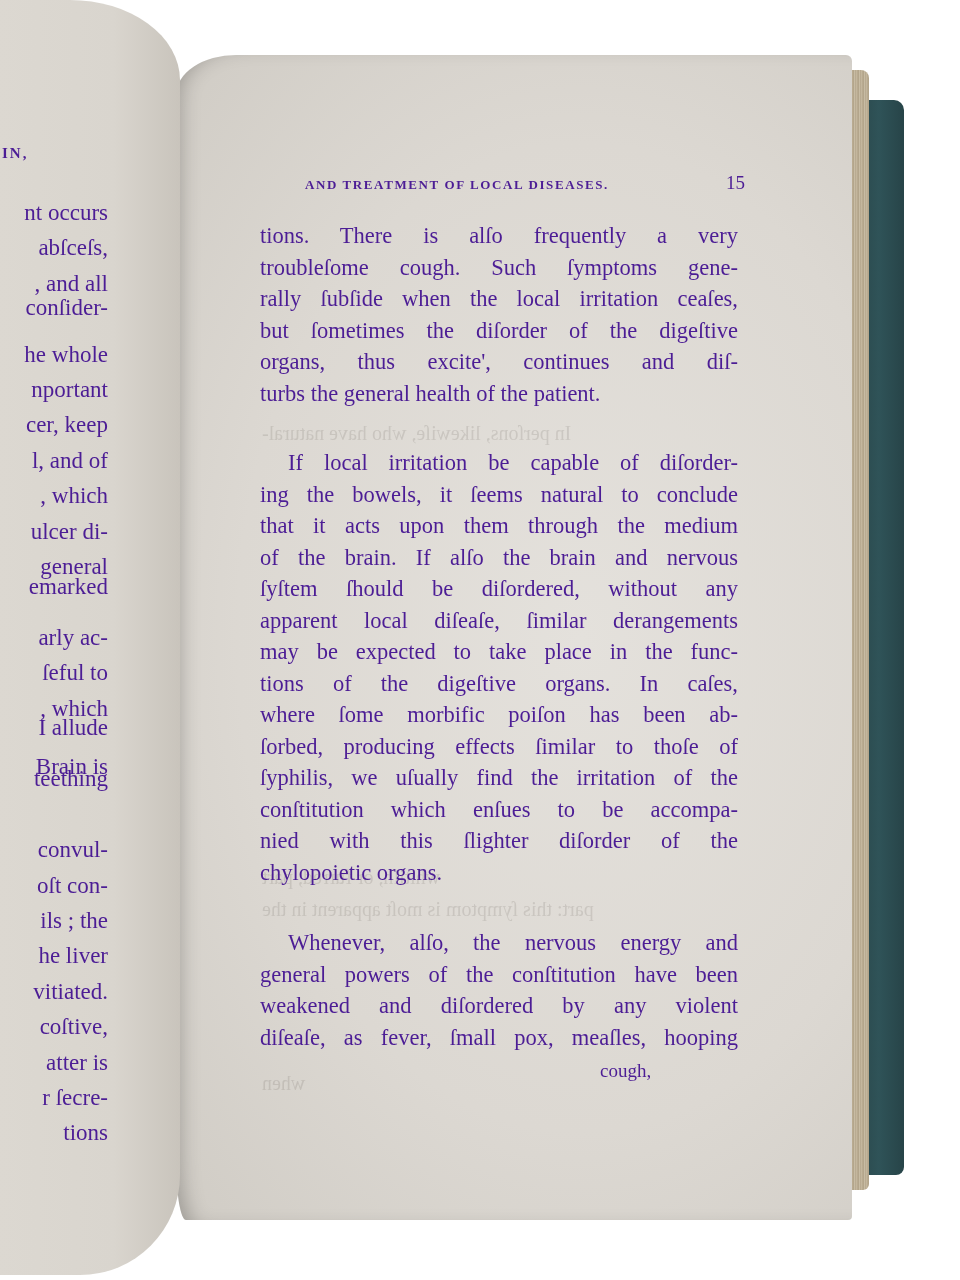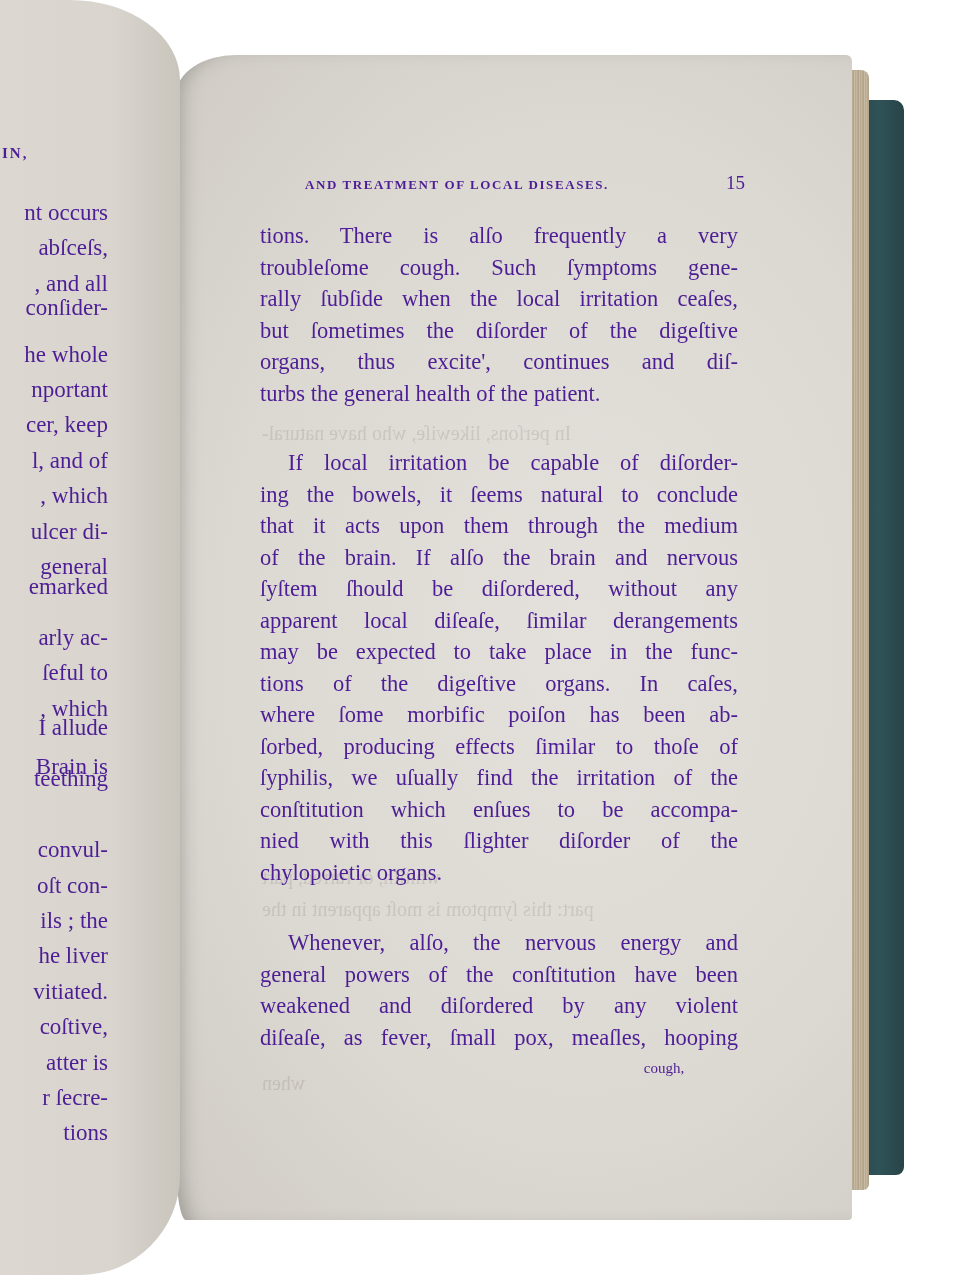--- a/index.html
+++ b/index.html
@@ -44,21 +44,21 @@
   .text-right {
     position:absolute; left:260px; width:478px;
     font-size:22.5px; line-height:31.5px;
   }
   .text-right .line { display:block; text-align:justify; text-align-last:justify; white-space:nowrap; height:31.5px; }
   .text-right .line.last { text-align-last:left; }
   .text-right .line.indent { padding-left:28px; }
   .para1 { top:220px; }
   .para2 { top:447px; }
   .para3 { top:927px; }
-  .catchword { position:absolute; left:600px; top:1060px; width:128px; text-align:center; font-size:15px; }
+  .catchword { position:absolute; left:600px; top:1060px; width:128px; text-align:left; font-size:19px; }
 
   .left-lines {
     position:absolute; left:0; top:0; width:108px;
   }
   .left-lines .l {
     position:absolute; right:0; font-size:23px; white-space:nowrap;
   }
   .left-head { position:absolute; left:2px; top:145px; font-size:15px; letter-spacing:2px; font-weight:bold; }
 
   .bleed { position:absolute; left:262px; font-size:20px; color:rgba(60,55,50,0.13); transform:scaleX(-1); white-space:nowrap; }

